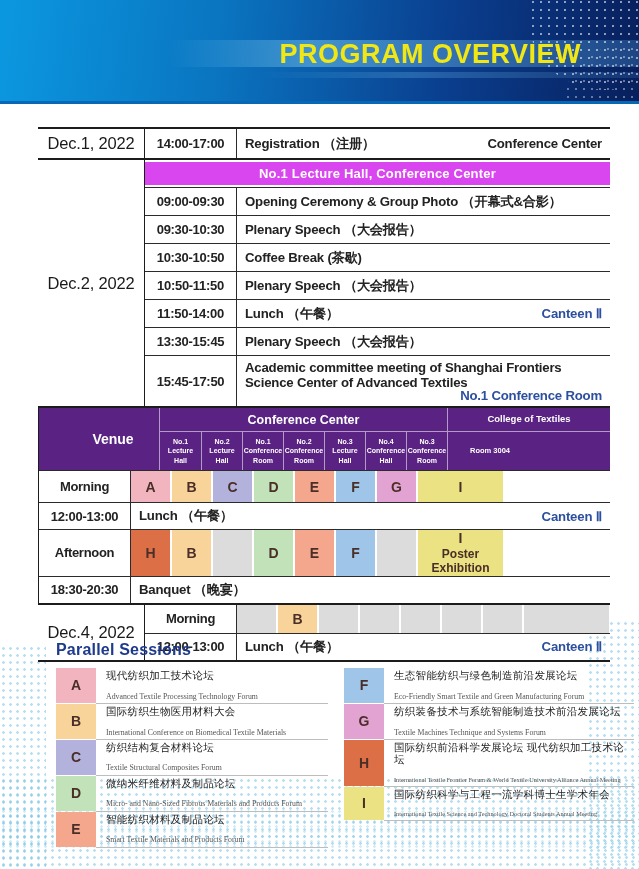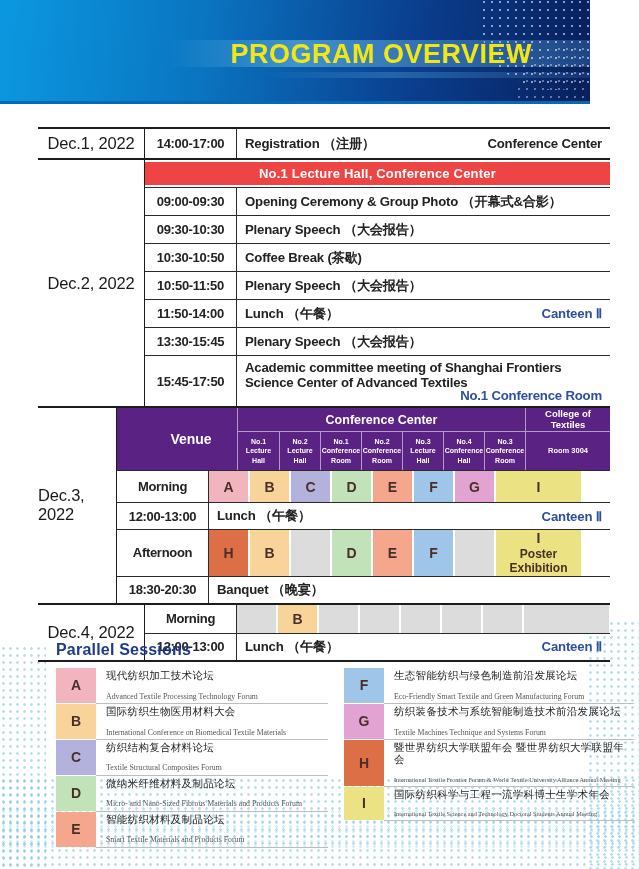--- a/index.html
+++ b/index.html
@@ -4,21 +4,21 @@
 <style>
   html,body{margin:0;padding:0;}
   body{
     width:639px;height:869px;position:relative;overflow:hidden;
     background:#ffffff;
     font-family:"Liberation Sans", sans-serif;
     -webkit-font-smoothing:antialiased;
   }
   
   .banner{
-    position:absolute;left:0;top:0;width:590px;height:101px;
+    position:absolute;left:0;top:0;width:639px;height:101px;
     background:linear-gradient(96deg,#0b98e0 0%,#0a74c0 35%,#0a3e8e 70%,#081f5c 100%);
     border-bottom:3px solid #0769b5;
   }
   .banner-stripe{
     position:absolute;left:170px;right:0;top:40px;height:27px;
     background:linear-gradient(90deg,rgba(255,255,255,0) 0%,rgba(120,200,240,0.50) 30%,rgba(70,140,205,0.35) 100%);
   }
   .banner-stripe2{
     position:absolute;left:260px;right:0;top:72px;height:6px;
     background:linear-gradient(90deg,rgba(255,255,255,0) 0%,rgba(120,200,240,0.25) 40%,rgba(70,140,205,0.2) 100%);
@@ -161,21 +161,21 @@
           <span>Registration （注册）</span>
           <span class="loc">Conference Center</span>
         </div>
       </div>
     </div>
   </div>
 
   <div class="group">
     <div class="datecell">Dec.2, 2022</div>
     <div class="gbody">
-      <div class="hallbanner" style="background: #ef4444;">No.1 Lecture Hall, Conference Center</div>
+      <div class="hallbanner" style="background: #d946ef;">No.1 Lecture Hall, Conference Center</div>
       <div class="row r-std">
         <div class="time">09:00-09:30</div>
         <div class="content">
             <span>Opening Ceremony &amp; Group Photo （开幕式&amp;合影）</span>
           </div>
       </div>
       <div class="row r-std">
         <div class="time">09:30-10:30</div>
         <div class="content">
             <span>Plenary Speech （大会报告）</span>
@@ -210,21 +210,20 @@
         <div class="time">15:45-17:50</div>
         <div class="content">
           <span>Academic committee meeting of Shanghai Frontiers Science Center of Advanced Textiles</span>
           <span class="loc" style="color: rgb(45, 79, 159);">No.1 Conference Room</span>
         </div>
       </div>
     </div>
   </div>
 
   <div class="group">
-    <div class="datecell">Dec.3, 2022</div>
     <div class="gbody">
       <div class="venueheader" style="background: rgb(90, 35, 131);">
         <div class="vh-label">Venue</div>
         <div class="vh-right">
           <div class="vh-top">
             <span class="vh-cc">Conference Center</span>
             <span class="vh-ct">College of Textiles</span>
           </div>
           <div class="vh-cols">
             <div class="vh-col">No.1 Lecture Hall</div>
@@ -365,21 +364,21 @@
       <div class="litem">
         <div class="sw" style="background: rgb(226, 163, 210);">G</div>
         <div class="ltxt">
           <div class="lcn">纺织装备技术与系统智能制造技术前沿发展论坛</div>
           <div class="len">Textile Machines Technique and Systems Forum</div>
         </div>
       </div>
       <div class="litem">
         <div class="sw" style="background: rgb(221, 111, 71);">H</div>
         <div class="ltxt">
-          <div class="lcn">暨世界纺织大学联盟年会 暨世界纺织大学联盟年会</div>
+          <div class="lcn">国际纺织前沿科学发展论坛 现代纺织加工技术论坛</div>
           <div class="len tiny">International Textile Frontier Forum &amp; World Textile University Alliance Annual Meeting</div>
         </div>
       </div>
       <div class="litem">
         <div class="sw" style="background: rgb(235, 226, 131);">I</div>
         <div class="ltxt">
           <div class="lcn">国际纺织科学与工程一流学科博士生学术年会</div>
           <div class="len tiny">International Textile Science and Technology Doctoral Students Annual Meeting</div>
         </div>
       </div>

